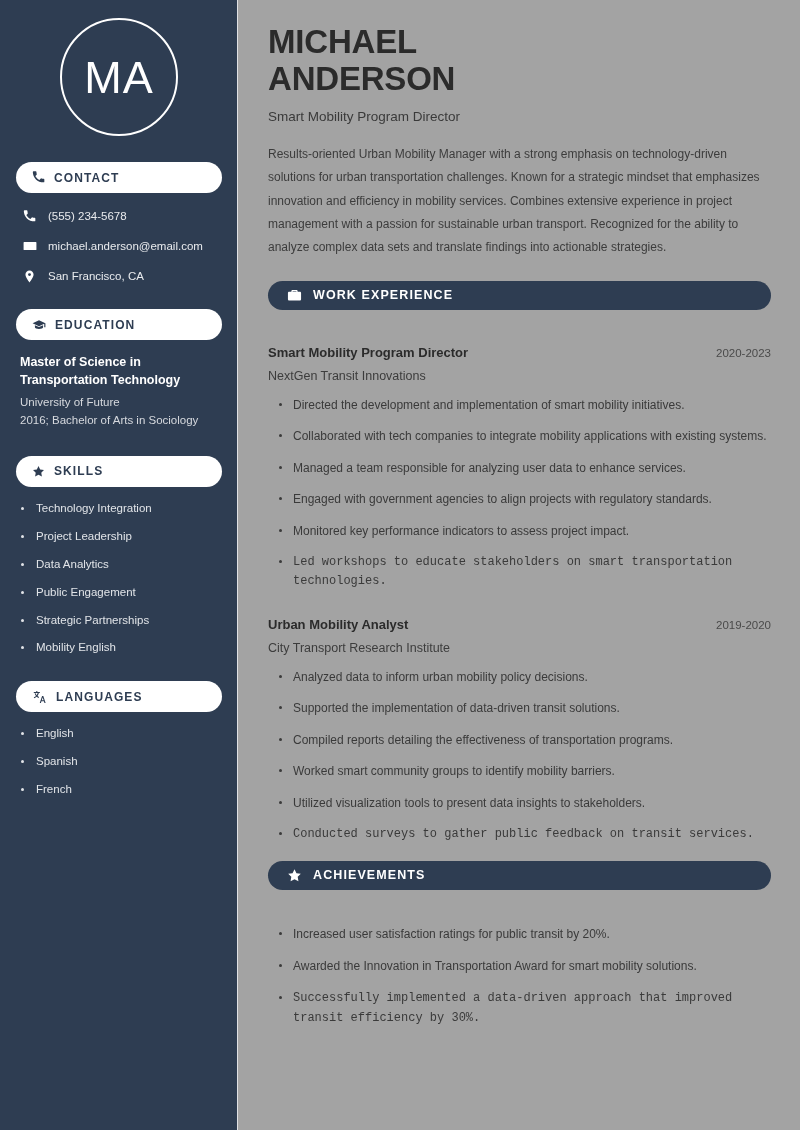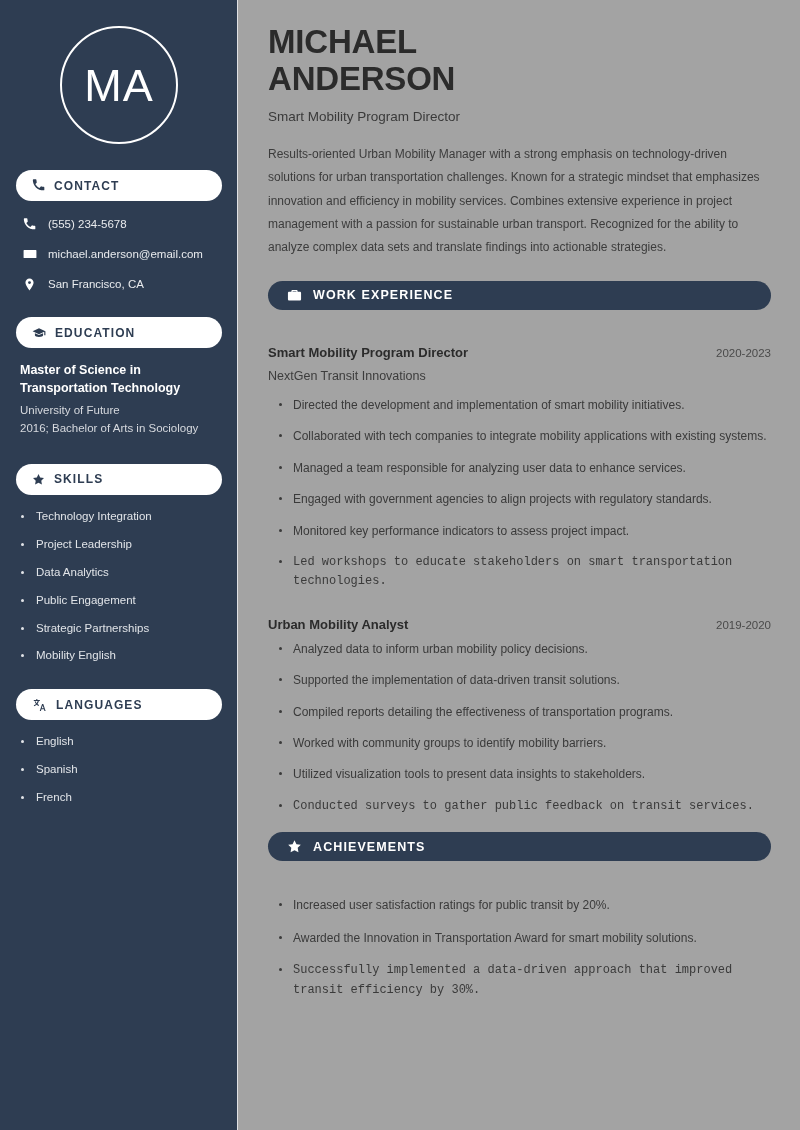--- a/index.html
+++ b/index.html
@@ -34,21 +34,21 @@
     content: "";
     position: absolute;
     top: 0; right: 0; bottom: 0;
     width: 1px;
     background: #dfe1e4;
   }
 
   .avatar-wrap {
     display: flex;
     justify-content: center;
-    padding-top: 26px;
+    padding-top: 18px;
     padding-bottom: 26px;
     align-items: flex-end;
   }
   .avatar {
     width: 118px;
     height: 118px;
     border-radius: 50%;
     border: 2px solid #ffffff;
     display: flex;
     align-items: center;
@@ -384,25 +384,26 @@
       </ul>
     </div>
 
     <div class="spacer-sm"></div>
 
     <div class="job">
       <div class="job-head">
         <span class="job-role">Urban Mobility Analyst</span>
         <span class="job-dates">2019-2020</span>
       </div>
+      <div class="job-company">City Transport Research Institute</div>
       <ul class="main-list">
         <li>Analyzed data to inform urban mobility policy decisions.</li>
         <li>Supported the implementation of data-driven transit solutions.</li>
         <li>Compiled reports detailing the effectiveness of transportation programs.</li>
-        <li>Worked with community groups to identify mobility barriers.</li>
+        <li>Worked smart community groups to identify mobility barriers.</li>
         <li>Utilized visualization tools to present data insights to stakeholders.</li>
         <li>Conducted surveys to gather public feedback on transit services.</li>
       </ul>
     </div>
 
     <div class="pill-dark">
       <span>
         <svg width="15" height="15" viewBox="0 0 24 24" fill="#ffffff">
           <path d="M12 1.8l3.1 6.4 7 1-5 4.9 1.2 7-6.3-3.3-6.3 3.3 1.2-7-5-4.9 7-1z"></path>
         </svg>

